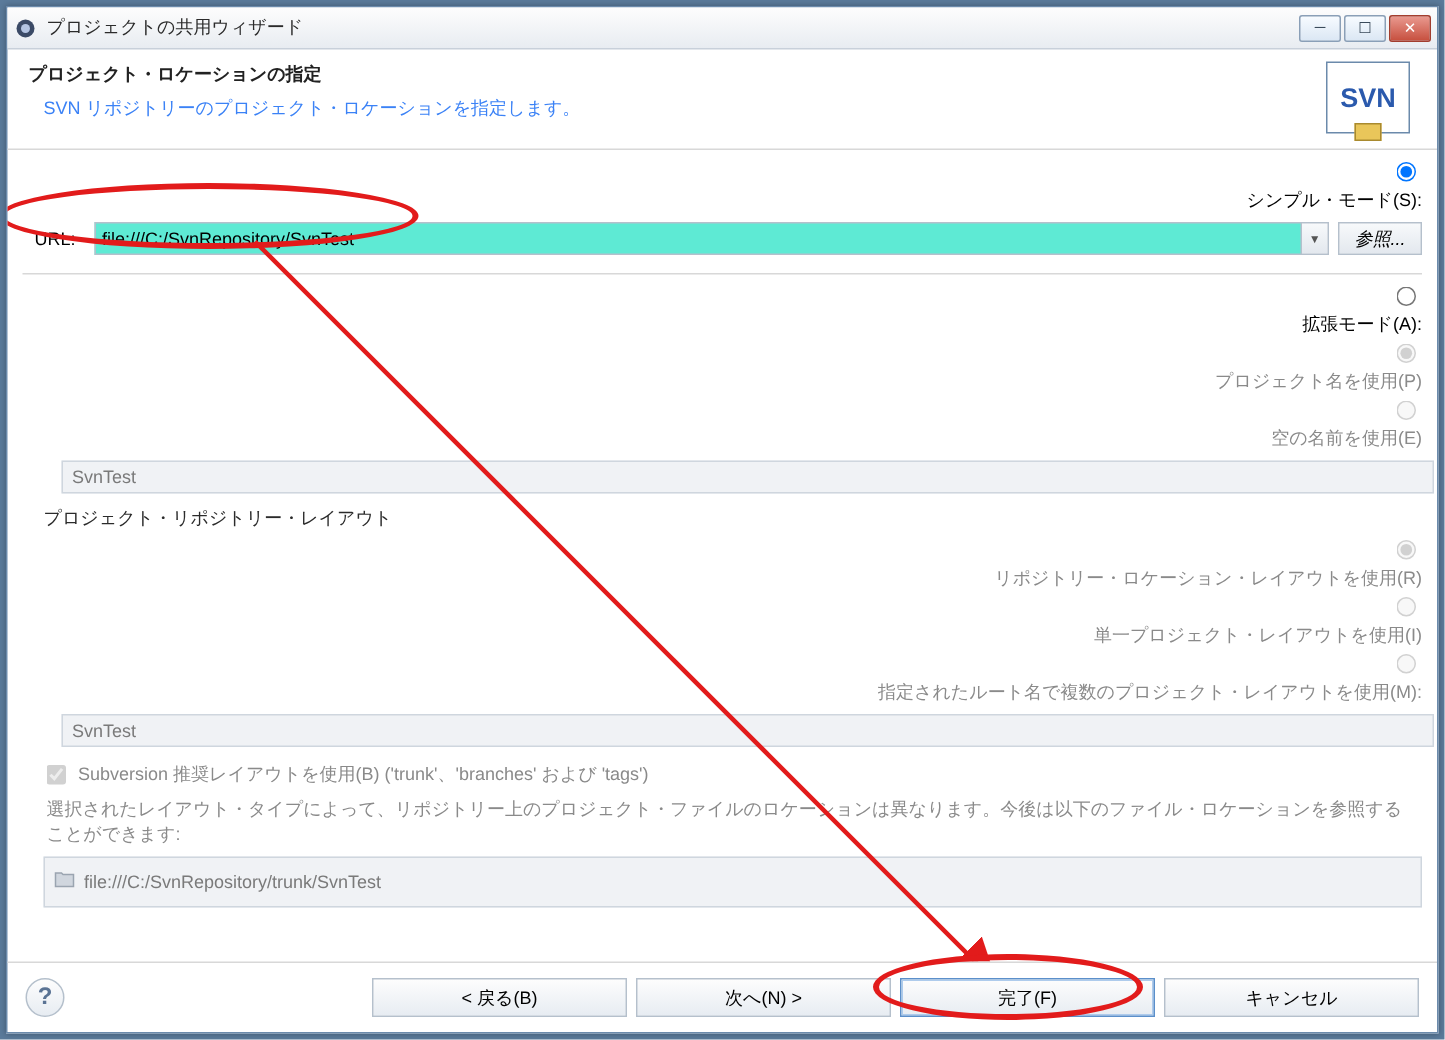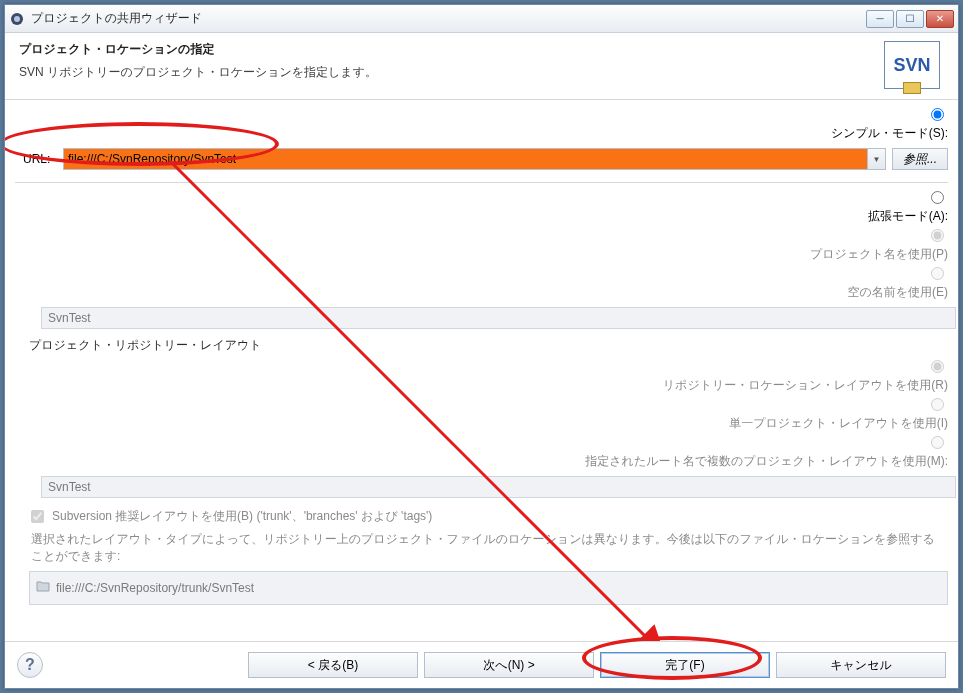--- a/index.html
+++ b/index.html
@@ -7,32 +7,32 @@
   .window { width: 955px; height: 685px; background: #fff; border: 1px solid #6b8aab; box-shadow: 0 0 4px rgba(0,0,0,0.3); display: flex; flex-direction: column; }
   .titlebar { height: 28px; background: linear-gradient(to bottom, #fdfdfd, #e8ecf1); display: flex; align-items: center; padding: 0 4px; border-bottom: 1px solid #c8d0da; }
   .titlebar .appicon { width: 16px; height: 16px; margin-right: 6px; display:inline-flex; align-items:center; justify-content:center;}
   .titlebar .title { flex: 1; color: #2b2b2b; }
   .winbtns { display: flex; gap: 2px; }
   .winbtn { width: 28px; height: 18px; border: 1px solid #8a9fb7; border-radius: 2px; background: linear-gradient(to bottom,#f7fbff,#dbe7f4); display:flex; align-items:center; justify-content:center; font-size: 10px; color:#3a4a5a; }
   .winbtn.close { background: linear-gradient(to bottom,#e9998f,#c7503f); border-color:#a23d2e; color:#fff; }
   .header { display: flex; padding: 8px 14px 10px 14px; border-bottom: 1px solid #d8d8d8; }
   .header-left { flex: 1; }
   .header-title { font-weight: bold; color: #222; margin-bottom: 6px; }
-  .header-sub { color: #404040; }
+  .header-sub { color: #3b82f6; margin-left: 10px; }
   .svn-banner { width: 56px; height: 48px; border: 1px solid #6b8aab; background: #fff; display: flex; flex-direction: column; align-items: center; justify-content: center; position: relative; margin-right: 4px;}
   .svn-banner .svntext { color: #2b5aad; font-weight: bold; font-size: 18px; font-family: Arial, sans-serif;}
   .svn-banner .chip { width: 18px; height: 12px; background: #e9c65a; border:1px solid #a98a2f; position:absolute; bottom:-6px; }
   .body { flex: 1; padding: 6px 10px 4px 10px; overflow: hidden; display:flex; flex-direction:column; }
   .radio-row { display:flex; align-items:flex-end; gap:4px; padding: 2px 0; flex-direction: column; }
   .radio-row input[type=radio] { margin: 0 4px 0 2px; }
   .radio-row.disabled label, .disabled { color:#8a8a8a; }
   .url-row { display:flex; align-items:center; gap:6px; margin: 4px 0 10px 8px; }
   .url-row label { width: 34px; }
   .url-row .combo { flex: 1; display:flex; }
-  .url-row input[type=text] { flex:1; height: 22px; border:1px solid #b5c0cc; padding: 2px 4px; background:#f97316;}
+  .url-row input[type=text] { flex:1; height: 22px; border:1px solid #b5c0cc; padding: 2px 4px; background:#5eead4;}
   .dropbtn { width: 18px; height:22px; border:1px solid #b5c0cc; border-left:none; background: linear-gradient(to bottom,#f7f9fb,#e3e8ee); display:flex; align-items:center; justify-content:center; font-size:8px; color:#555;}
   .browse-btn { height:22px; padding: 0 10px; border:1px solid #b5c0cc; background: linear-gradient(to bottom,#f7f9fb,#e3e8ee); font-style: italic; }
   hr.sep { border:none; border-top:1px solid #d8d8d8; margin: 2px 0 6px 0; }
   .group { margin-left: 14px; }
   .group-title { color:#2b2b2b; margin: 4px 0 4px 0; }
   .field-readonly { width: calc(100% - 4px); height:22px; border:1px solid #cfd6de; background:#f0f2f5; color:#7a7a7a; padding: 3px 6px; margin: 4px 0 8px 12px; }
   .check-row { display:flex; align-items:center; gap:4px; padding:2px 0; color:#8a8a8a;}
   .check-row input[type=checkbox]{ margin: 0 4px 0 2px; }
   .note { color:#8a8a8a; margin: 4px 2px 6px 2px; line-height:1.4; }
   .path-preview { display:flex; align-items:center; gap:6px; border:1px solid #cfd6de; background:#f0f2f5; color:#7a7a7a; padding:3px 6px; height:34px; }

